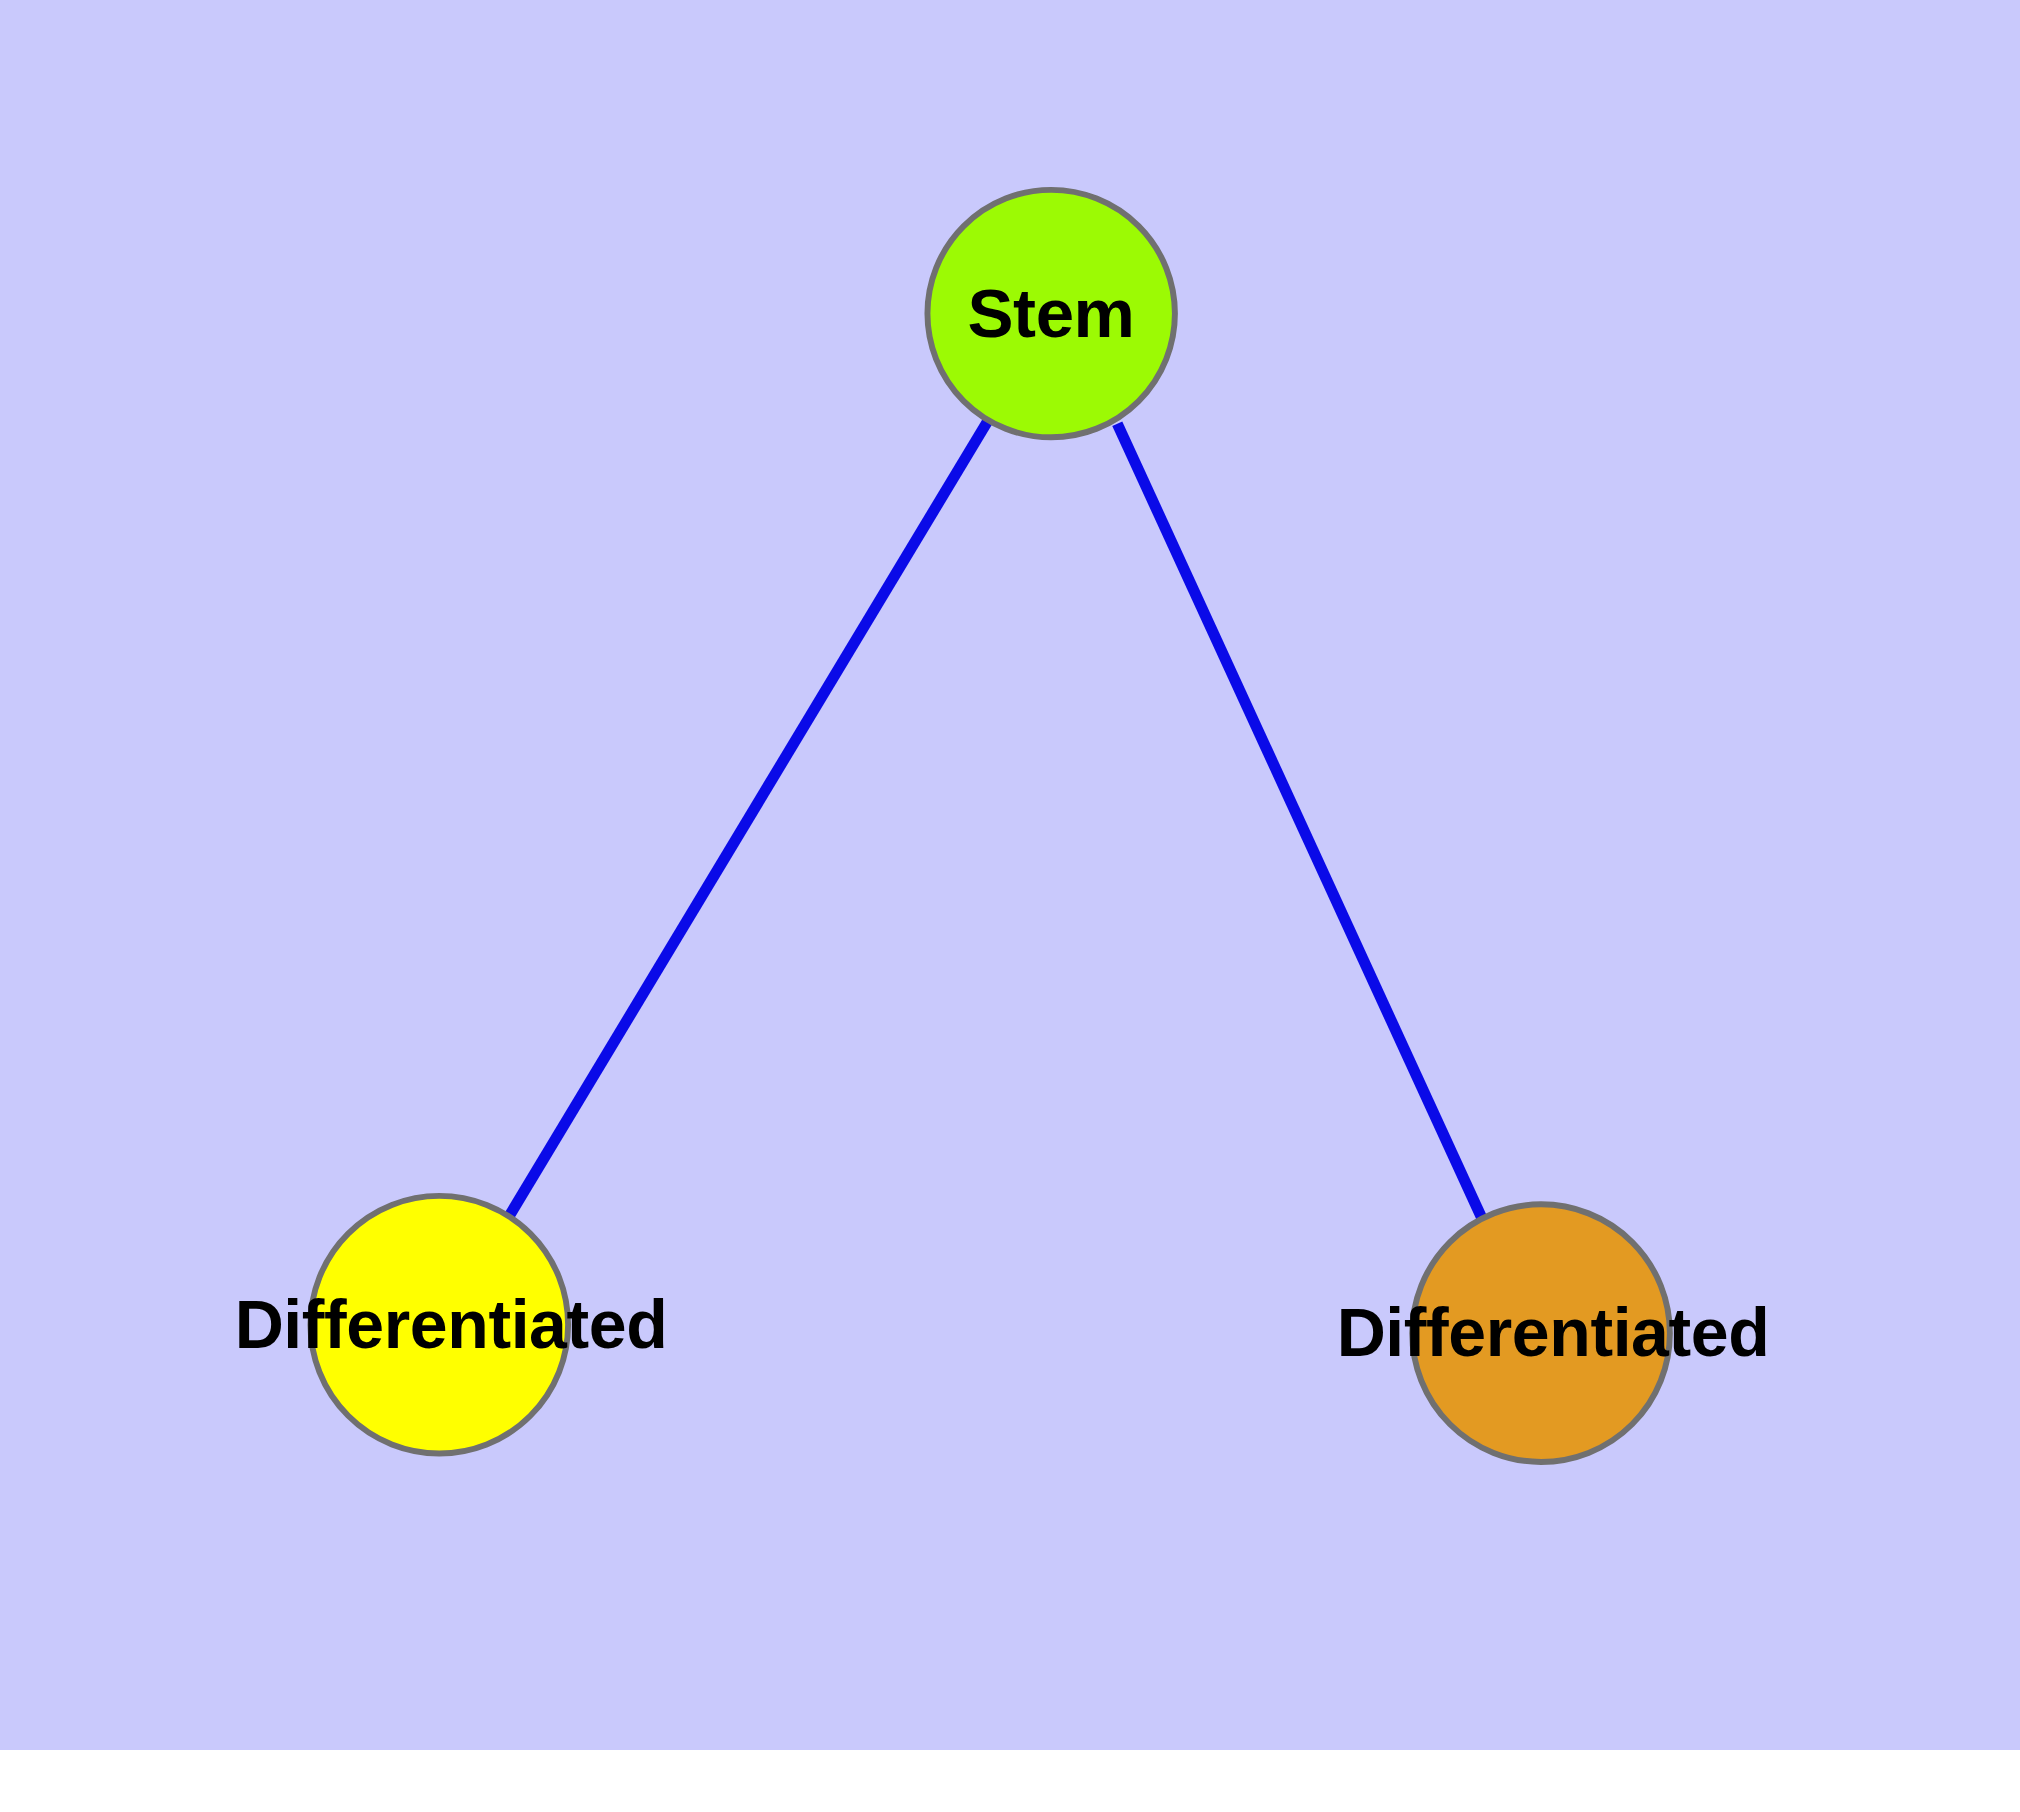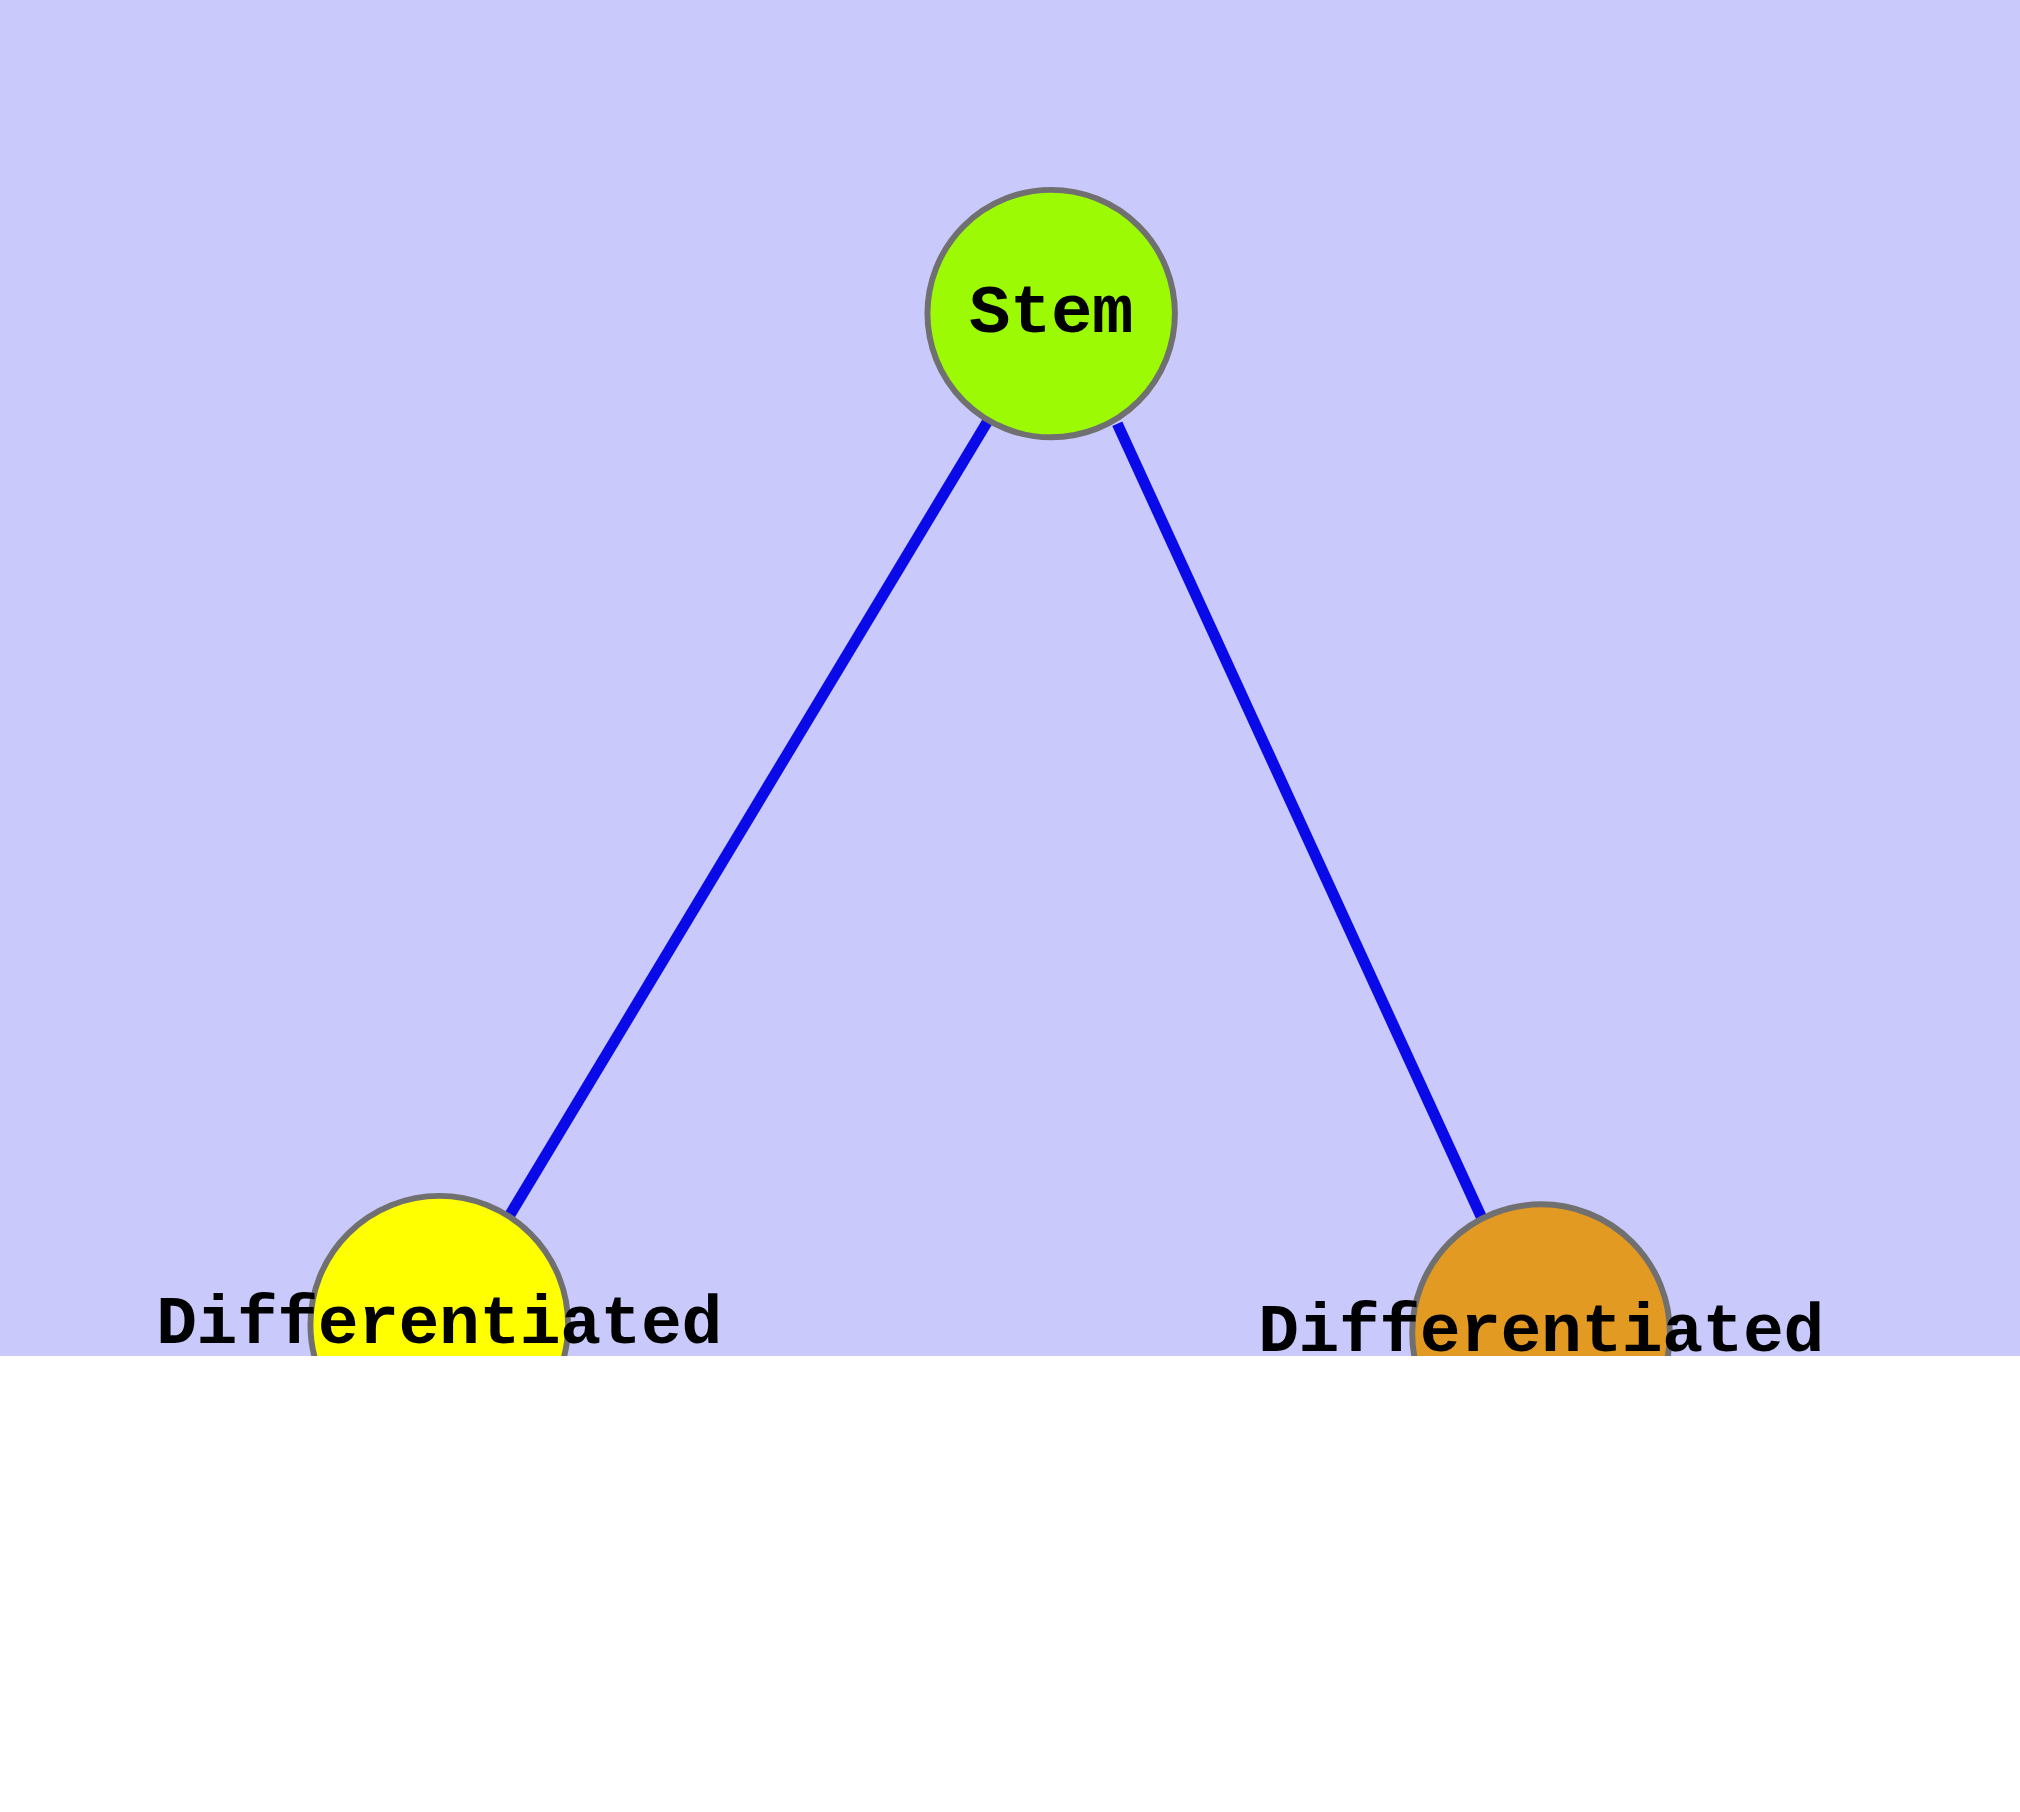--- a/index.html
+++ b/index.html
@@ -3,23 +3,23 @@
 <meta charset="utf-8">
 <style>
   html, body {
     margin: 0;
     padding: 0;
     background: #ffffff;
   }
   #stage {
     position: relative;
     width: 2021px;
-    height: 1356px;
+    height: 1750px;
     overflow: hidden;
-    font-family: Liberation Mono, monospace;
+    font-family: Liberation Sans, sans-serif;
   }
   #canvas-bg {
     position: absolute;
     left: 0; top: 0;
     width: 2021px;
     height: 1812px;
   }
   #graph-svg {
     position: absolute;
     left: 0; top: 0;
@@ -35,20 +35,21 @@
     line-height: 1.02;
     letter-spacing: -0.4px;
     pointer-events: none;
     transform: translate(-50%, -50%);
   }
   .node-label.single {
     font-size: 69px;
   }
   .node-label.double {
     font-size: 68px;
+    margin-left: 12px;
   }
 </style>
 </head>
 <body>
 
 <div id="stage">
 
   <div id="canvas-bg" style="background: rgb(201, 201, 252);"></div>
 
   <svg id="graph-svg" viewBox="0 0 2384 2138">

